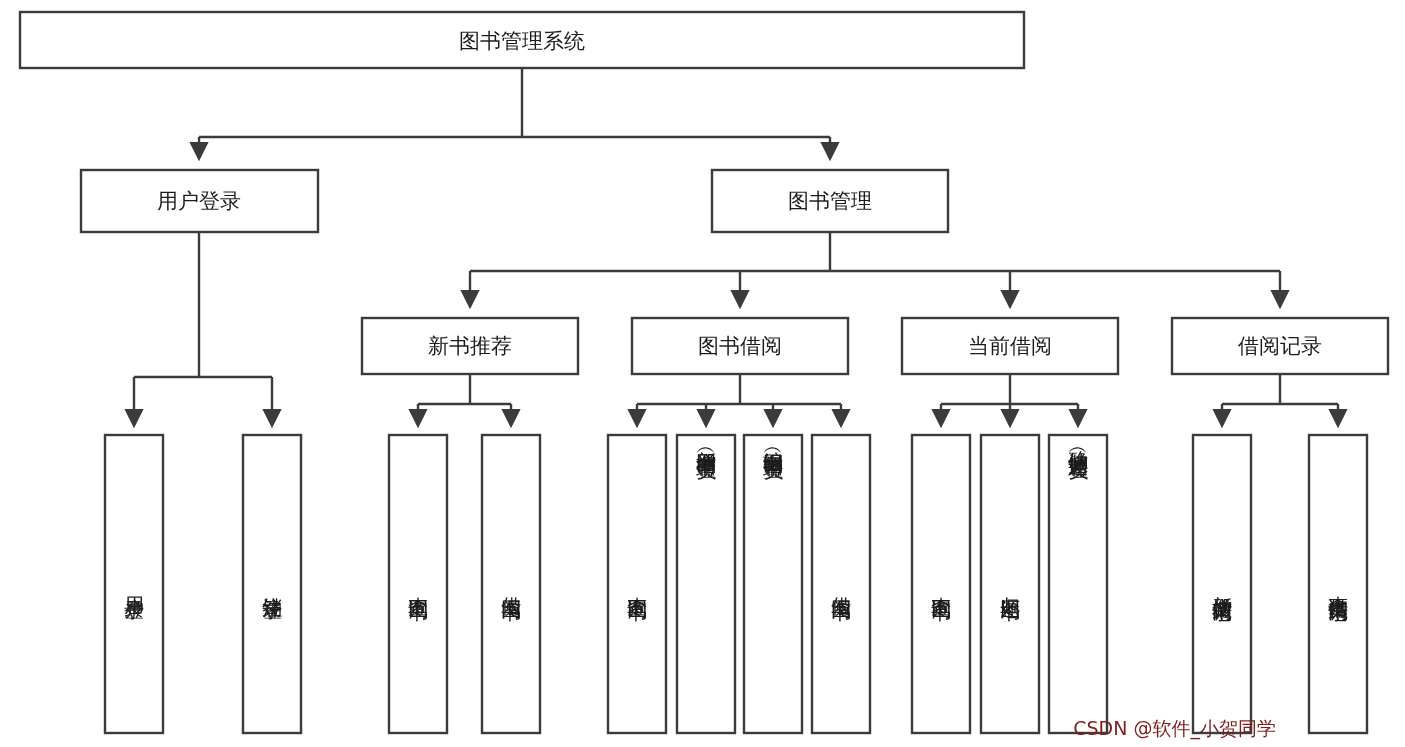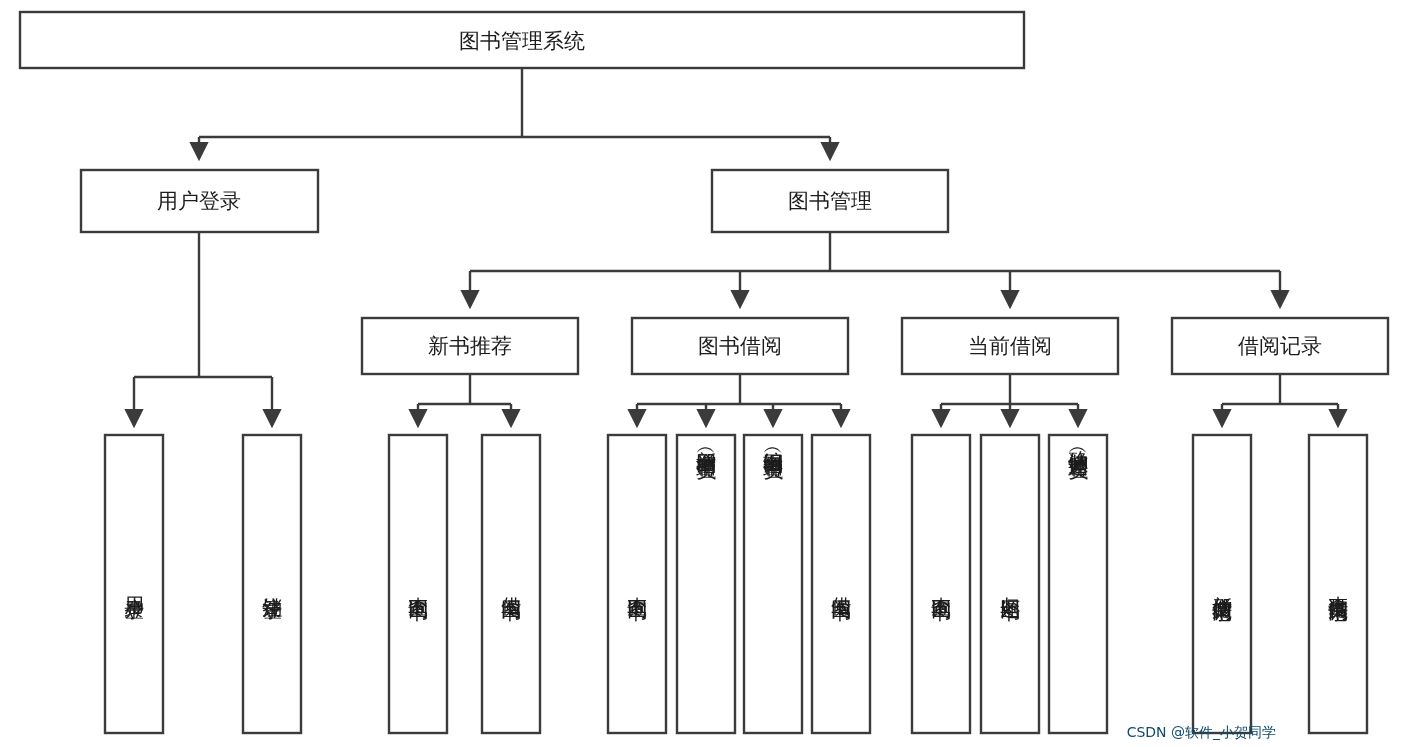--- a/index.html
+++ b/index.html
@@ -57,22 +57,22 @@
     line-height: 1.08;
     color: #1c1c1c;
     letter-spacing: 1.5px;
     white-space: nowrap;
   }
   #watermark {
     position: absolute;
     right: 14px;
     bottom: 5px;
     font-family: "DejaVu Sans", "Liberation Sans", sans-serif;
-    font-size: 14px;
-    color: #0c4a6e;
+    font-size: 19px;
+    color: #7f1d1d;
     white-space: nowrap;
     user-select: none;
     margin-left: 33px;
   }
 </style>
 </head>
 <body>
 
 <div id="diagram-root">
 

